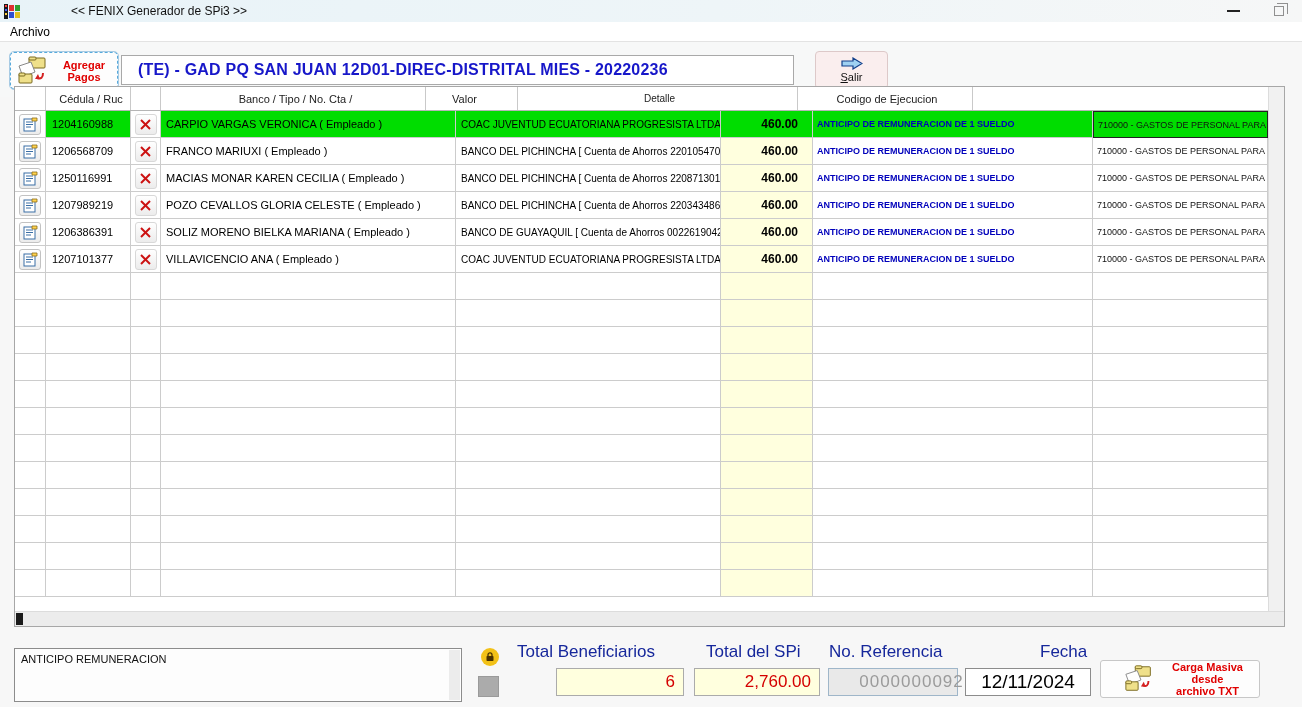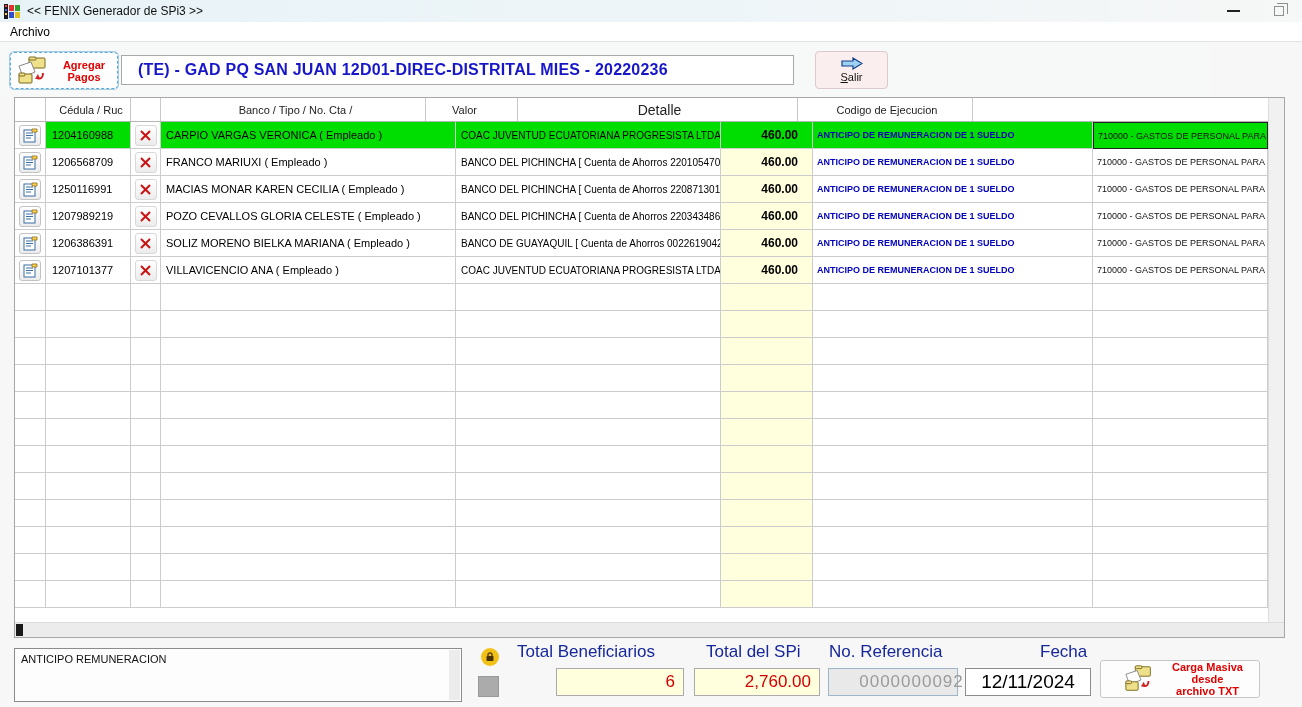--- a/index.html
+++ b/index.html
@@ -4,21 +4,21 @@
 <style>
   * { margin:0; padding:0; box-sizing:border-box; }
   html,body { width:1302px; height:707px; overflow:hidden; }
   body { font-family:"Liberation Sans","DejaVu Sans",sans-serif; background:#f7f7f7; position:relative; font-size:12px; color:#000; }
 
   
   .titlebar { position:absolute; left:0; top:0; width:1302px; height:22px;
     background:linear-gradient(to right,#e8f3f8 0%,#eef5f8 55%,#f6f7f7 100%);
     display:flex; align-items:center; padding-left:4px; }
   .app-icon { width:17px; height:15px; margin-right:6px; }
-  .title-text { font-size:12px; color:#111; }
+  .title-text { font-size:12px; color:#111;margin-left:44px; }
   .win-controls { position:absolute; right:0; top:0; height:22px; display:flex; }
   .win-btn { width:46px; height:22px; display:flex; align-items:center; justify-content:center; color:#444; }
   .min-glyph { width:13px; height:2px; background:#222; display:block; }
   .restore-glyph { width:10px; height:10px; border:1px solid #909090; position:relative; background:#f6f7f7; }
   .restore-glyph::before { content:""; position:absolute; left:2px; top:-4px; width:10px; height:10px; border:1px solid #909090; border-bottom:none; border-left:none; }
 
   
   .menubar { position:absolute; left:0; top:22px; width:1302px; height:20px; background:#ffffff; border-bottom:1px solid #e3e3e3; display:flex; align-items:center; }
   .menu-item { padding:2px 10px; font-size:12px; color:#000; }
 
@@ -30,21 +30,21 @@
   .btn-agregar .lbl { color:#e00000; font-weight:bold; font-size:11px; line-height:12px; text-align:center; flex:1; }
   .btn-agregar .lbl .l1::first-letter, .btn-carga .lbl .l1::first-letter { text-decoration:underline; }
   .entity-box { position:absolute; left:121px; top:13px; width:673px; height:30px; background:#ffffff; border:1px solid #a9a9a9;
     display:flex; align-items:center; padding-left:16px; font-size:16px; font-weight:bold; color:#1717c9; letter-spacing:0.2px; }
   .btn-salir { position:absolute; left:815px; top:9px; width:73px; height:38px; background:#faeeee; border:1px solid #ddc9c9; border-radius:4px;
     display:flex; flex-direction:column; align-items:center; justify-content:center; gap:1px; cursor:pointer; }
   .btn-salir .lbl { font-size:11px; color:#111; }
   .btn-salir .lbl::first-letter { text-decoration:underline; }
 
   
-  .tablewrap { position:absolute; left:14px; top:97px; width:1271px; height:541px; background:#ffffff; border:1px solid #a7a7a7; }
+  .tablewrap { position:absolute; left:14px; top:86px; width:1271px; height:541px; background:#ffffff; border:1px solid #a7a7a7; }
   .vscroll { position:absolute; right:0; top:0; width:16px; height:524px; background:#f1f1f1; border-left:1px solid #dcdcdc; }
   .hscroll { position:absolute; left:0; bottom:0; width:1269px; height:15px; background:#ececec; border-top:1px solid #dcdcdc; }
   .hscroll .thumb { position:absolute; left:1px; top:1px; width:7px; height:12px; background:#1a1a1a; }
   .grid { position:absolute; left:0; top:0; width:1253px; height:524px; overflow:hidden; }
   .grid-header { display:flex; height:24px; background:#ffffff; border-bottom:1px solid #b5b5b5; }
   .grid-header .hcell { font-size:11px; color:#222; display:flex; align-items:center; justify-content:center; border-right:1px solid #c9c9c9; }
   .grid-row { display:flex; height:27px; }
   .cell { border-right:1px solid #cccccc; border-bottom:1px solid #cccccc; display:flex; align-items:center; overflow:hidden; white-space:nowrap; }
   .col-edit { width:31px; justify-content:center; }
   .col-ced  { width:85px; padding-left:6px; font-size:11px; }
@@ -137,21 +137,21 @@
 </div>
 
 <div class="tablewrap">
   <div class="grid">
     <div class="grid-header">
       <div class="hcell col-edit"></div>
       <div class="hcell col-ced">Cédula / Ruc</div>
       <div class="hcell col-del"></div>
       <div class="hcell col-ban">Banco / Tipo / No. Cta /</div>
       <div class="hcell col-val" style="background:#fff;font-weight:normal;">Valor</div>
-      <div class="hcell col-det" style="color:#222;font-weight:normal;font-size:14px;">Detalle</div>
+      <div class="hcell col-det" style="color:#222;font-weight:normal;font-size:10px;">Detalle</div>
       <div class="hcell col-cod" style="font-size:11px;">Codigo de Ejecucion</div>
     </div>
     <div id="grid-body">
         <div class="grid-row selected">
           <div class="cell col-edit">
             <button class="icon-btn">
               <svg width="15" height="15" viewBox="0 0 15 15">
                 <rect x="1" y="2" width="11" height="12" fill="#ffffff" stroke="#3a6ea5"></rect>
                 <line x1="3" y1="5" x2="10" y2="5" stroke="#3a6ea5"></line>
                 <line x1="3" y1="7.5" x2="10" y2="7.5" stroke="#3a6ea5"></line>

